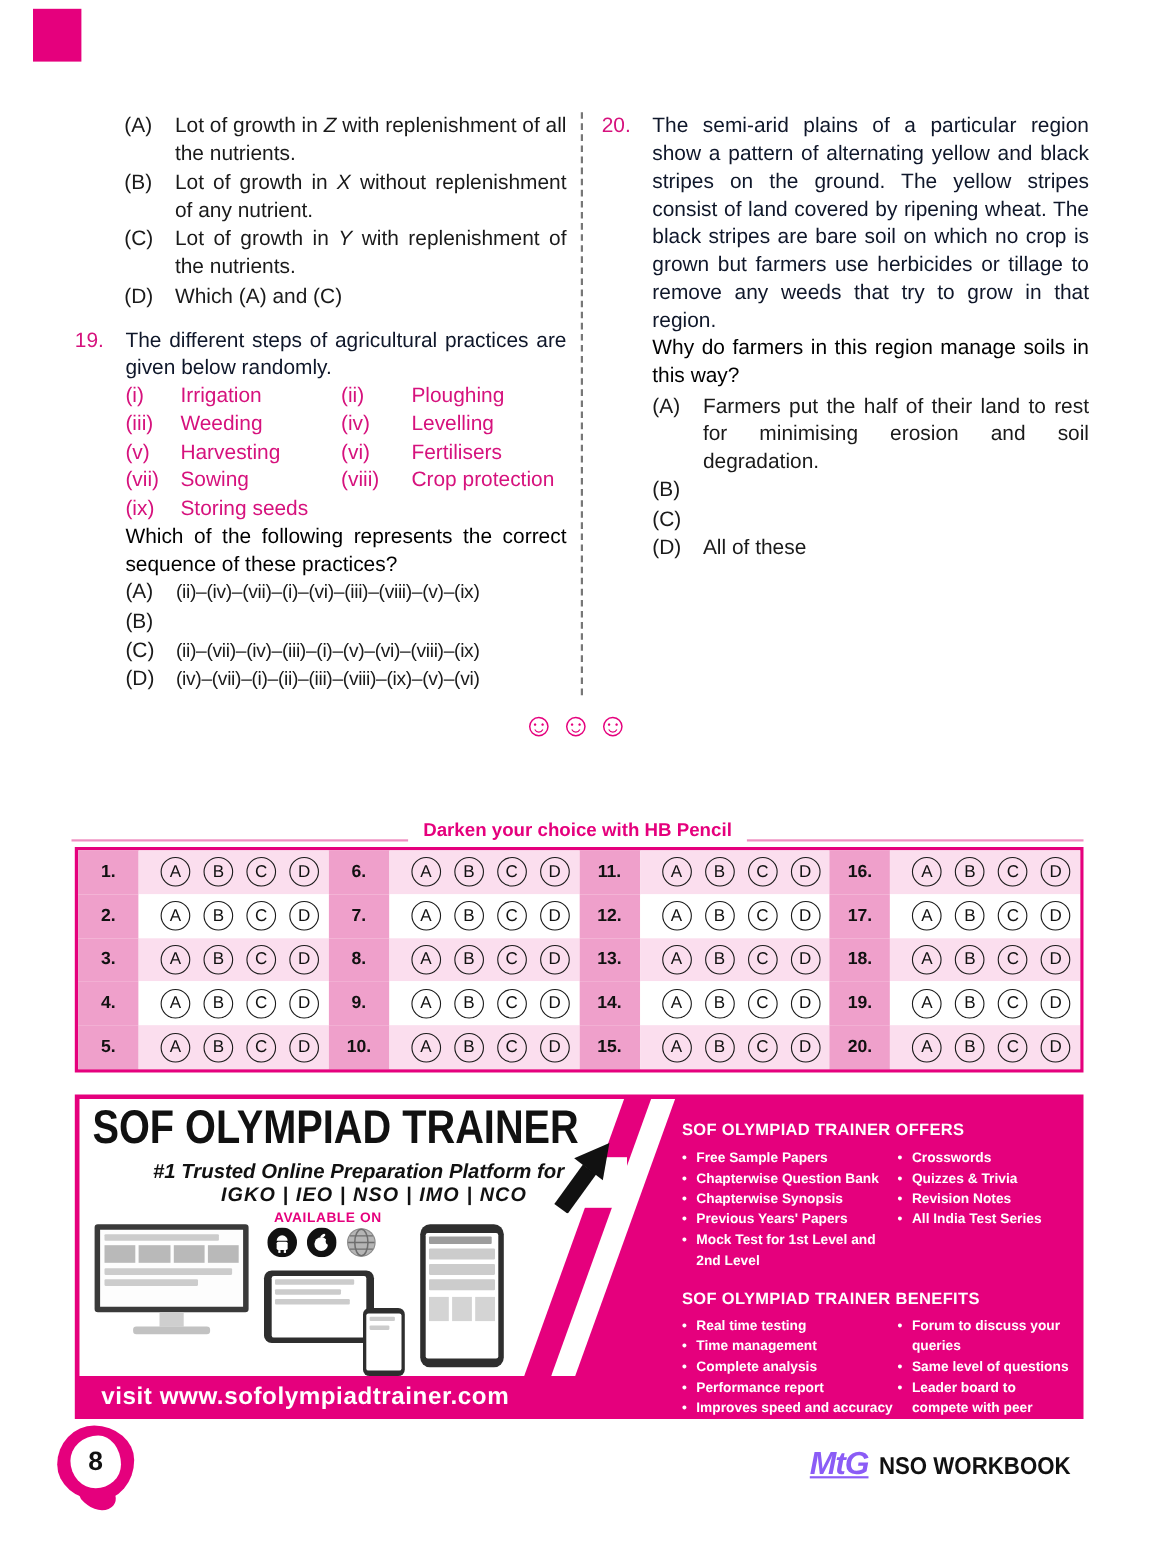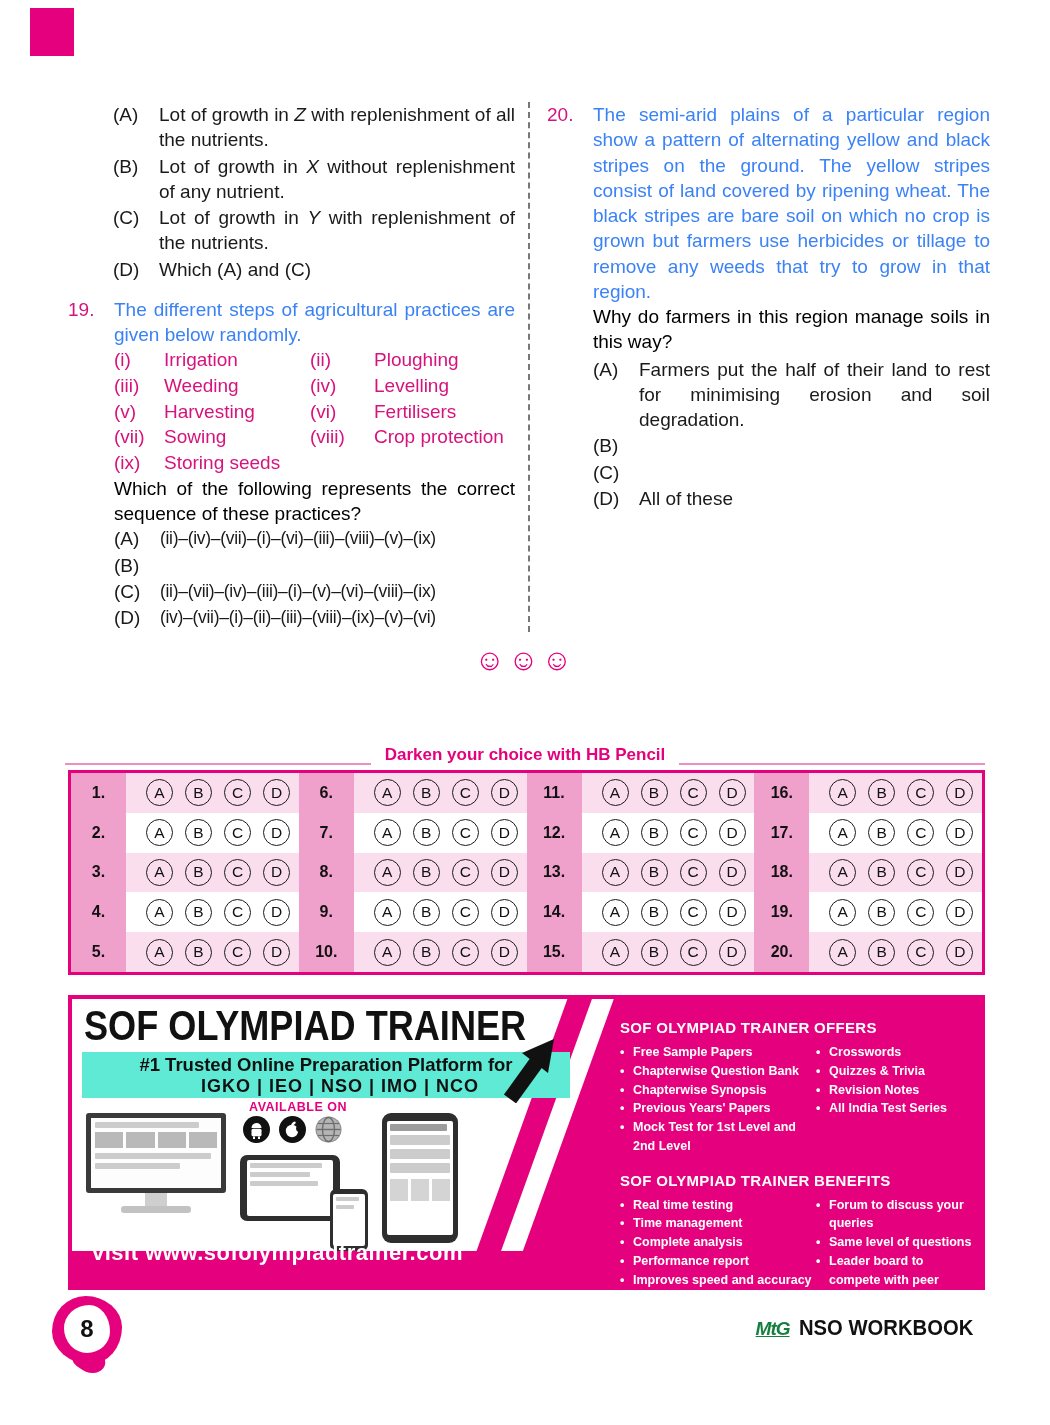--- a/index.html
+++ b/index.html
@@ -15,21 +15,21 @@
   .col-right { flex:1; }
 
   .opt-row { display:flex; font-size:19px; line-height:1.33; margin-bottom:1px; }
   .opt-letter { width:46px; flex-shrink:0; }
   .opt-text { flex:1; text-align:justify; }
   .q18-options { margin-left:45px; }
 
   .q { display:flex; margin-top:15px; }
   .q-num { width:46px; flex-shrink:0; color:#d6127d; font-size:19px; line-height:1.33; }
   .q-body { flex:1; }
-  .q-text { color:#3b82f6; font-size:19px; line-height:1.33; text-align:justify; }
+  .q-text { color:#0f172a; font-size:19px; line-height:1.33; text-align:justify; }
   .q-question { color:#000000; font-size:19px; line-height:1.33; text-align:justify; }
   .steps { display:grid; grid-template-columns:50px 146px 64px 1fr; color:#d6127d; font-size:19px; line-height:1.35; }
   .q .opt-row { font-size:19px; }
   .seq .opt-text { text-align:left; white-space:nowrap; font-size:17.5px; letter-spacing:-0.3px; line-height:1.45; }
 
   .smileys { position:absolute; left:0; top:643px; width:1050px; text-align:center; color:#e5007d; font-size:30px; letter-spacing:3px; }
 
   
   .omr-header { position:absolute; left:65px; top:745px; width:920px; display:flex; align-items:flex-end; }
   .omr-header .line { flex:1; border-top:2px solid #ef8ec1; }
@@ -43,59 +43,59 @@
   .bubble { width:27px; height:27px; border:1.6px solid #1a1a1a; border-radius:50%; display:flex; align-items:center; justify-content:center; font-size:15.5px; color:#111; background:transparent; }
 
   
   .ad { position:absolute; left:68px; top:995px; width:917px; height:295px; background:#e5007d; }
   .ad-white { position:absolute; left:4px; top:4px; width:909px; height:252px; background:#fff;
               clip-path:polygon(0 0, 54.5% 0, 44.5% 100%, 0 100%); }
   .ad-gap { position:absolute; left:4px; top:4px; width:909px; height:252px; background:#fff;
             clip-path:polygon(57.2% 0, 59.6% 0, 49.6% 100%, 47.2% 100%); }
   .ad-title { position:absolute; left:16px; top:6px; font-weight:bold; font-size:43px; color:#111;
               transform:scaleX(.84); transform-origin:left; white-space:nowrap; letter-spacing:0; }
-  .ad-subbar { position:absolute; left:14px; top:57px; width:488px; height:46px; background:#5eead4; text-align:center; padding-top:2px; }
+  .ad-subbar { position:absolute; left:14px; top:57px; width:488px; height:46px; background:#ffffff; text-align:center; padding-top:2px;font-style:italic; }
   .ad-subtitle { font-weight:bold; font-size:18.5px; color:#111; }
   .ad-exams { font-weight:bold; font-size:18px; color:#111; letter-spacing:1px;margin-left:28px; }
   .ad-arrow { position:absolute; left:432px; top:42px; }
   .ad-available { position:absolute; left:130px; top:105px; width:200px; text-align:center; color:#e5007d; font-weight:bold; font-size:12.5px; letter-spacing:.5px; }
   .store-icons { position:absolute; left:175px; top:121px; display:flex; gap:9px; }
   .store-icons svg { display:block; }
 
   .devices { position:absolute; left:0; top:0; width:520px; height:252px; }
   .monitor { position:absolute; left:18px; top:118px; width:140px; }
   .monitor .screen { width:140px; height:80px; border:5px solid #3a3a3a; border-radius:3px; background:#fdfdfd; padding:4px; }
   .mock-row { height:6px; background:#cccccc; border-radius:1px; margin-bottom:4px; }
   .mock-blocks { display:flex; gap:3px; }
   .mock-blocks div { flex:1; height:16px; background:#b9b9b9; }
   .monitor .neck { width:22px; height:13px; background:#cfcfcf; margin:0 auto; }
   .monitor .base { width:70px; height:7px; background:#c2c2c2; border-radius:3px; margin:0 auto; }
   .tab-land { position:absolute; left:172px; top:160px; width:100px; height:66px; background:#2e2e2e; border-radius:7px; padding:5px 7px; }
   .tab-land .scr, .phone .scr, .tab-port .scr { background:#fff; width:100%; height:100%; border-radius:2px; padding:3px; }
   .phone { position:absolute; left:262px; top:194px; width:38px; height:62px; background:#2e2e2e; border-radius:6px; padding:5px 3px; }
   .tab-port { position:absolute; left:314px; top:118px; width:76px; height:130px; background:#2e2e2e; border-radius:9px; padding:8px 5px; }
 
-  .ad-visit { position:absolute; left:24px; bottom:24px; color:#fff; font-weight:bold; font-size:22px; letter-spacing:.5px; }
+  .ad-visit { position:absolute; left:24px; bottom:8px; color:#fff; font-weight:bold; font-size:22px; letter-spacing:.5px; }
 
   .ad-right { position:absolute; left:552px; top:24px; width:355px; color:#fff; }
   .ad-sec-title { font-weight:bold; font-size:15px; letter-spacing:.3px; margin-bottom:7px; }
   .ad-cols { display:flex; }
   .ad-col1 { width:196px; }
   .ad-col2 { flex:1; }
   .ad-li { display:flex; font-weight:bold; font-size:12.5px; line-height:1.5; }
   .ad-li .blt { width:13px; flex-shrink:0; }
   .ad-benefits { margin-top:16px; }
 
   
   .badge { position:absolute; left:52px; top:1296px; width:72px; height:76px; }
   .badge .blob { position:absolute; left:0; top:0; width:70px; height:68px; background:#e5007d; border-radius:48% 52% 45% 55%/52% 46% 54% 48%; }
   .badge .tail { position:absolute; left:20px; top:50px; width:34px; height:26px; background:#e5007d; border-radius:50% 50% 62% 38%; transform:rotate(38deg); }
   .badge .center { position:absolute; left:12px; top:9px; width:46px; height:48px; background:#fff; border-radius:55% 45% 50% 50%/48% 55% 45% 52%; display:flex; align-items:center; justify-content:center; font-weight:bold; font-size:24px; color:#111; }
   .brand { position:absolute; right:62px; top:1315px; display:flex; align-items:baseline; gap:9px; }
-  .brand-mtg { color:#15803d; font-weight:bold; font-style:italic; font-size:19px; letter-spacing:-1px;text-decoration:underline; }
+  .brand-mtg { color:#8b5cf6; font-weight:bold; font-style:italic; font-size:29px; letter-spacing:-1px;text-decoration:underline; }
   .brand-suffix { color:#111; font-weight:bold; font-size:22px; transform:scaleX(.92); transform-origin:left; white-space:nowrap; }
 </style>
 </head>
 <body>
 
 <div class="corner-tab"></div>
 
 <div class="questions">
   <div class="col-left">
     <div class="q18-options">

